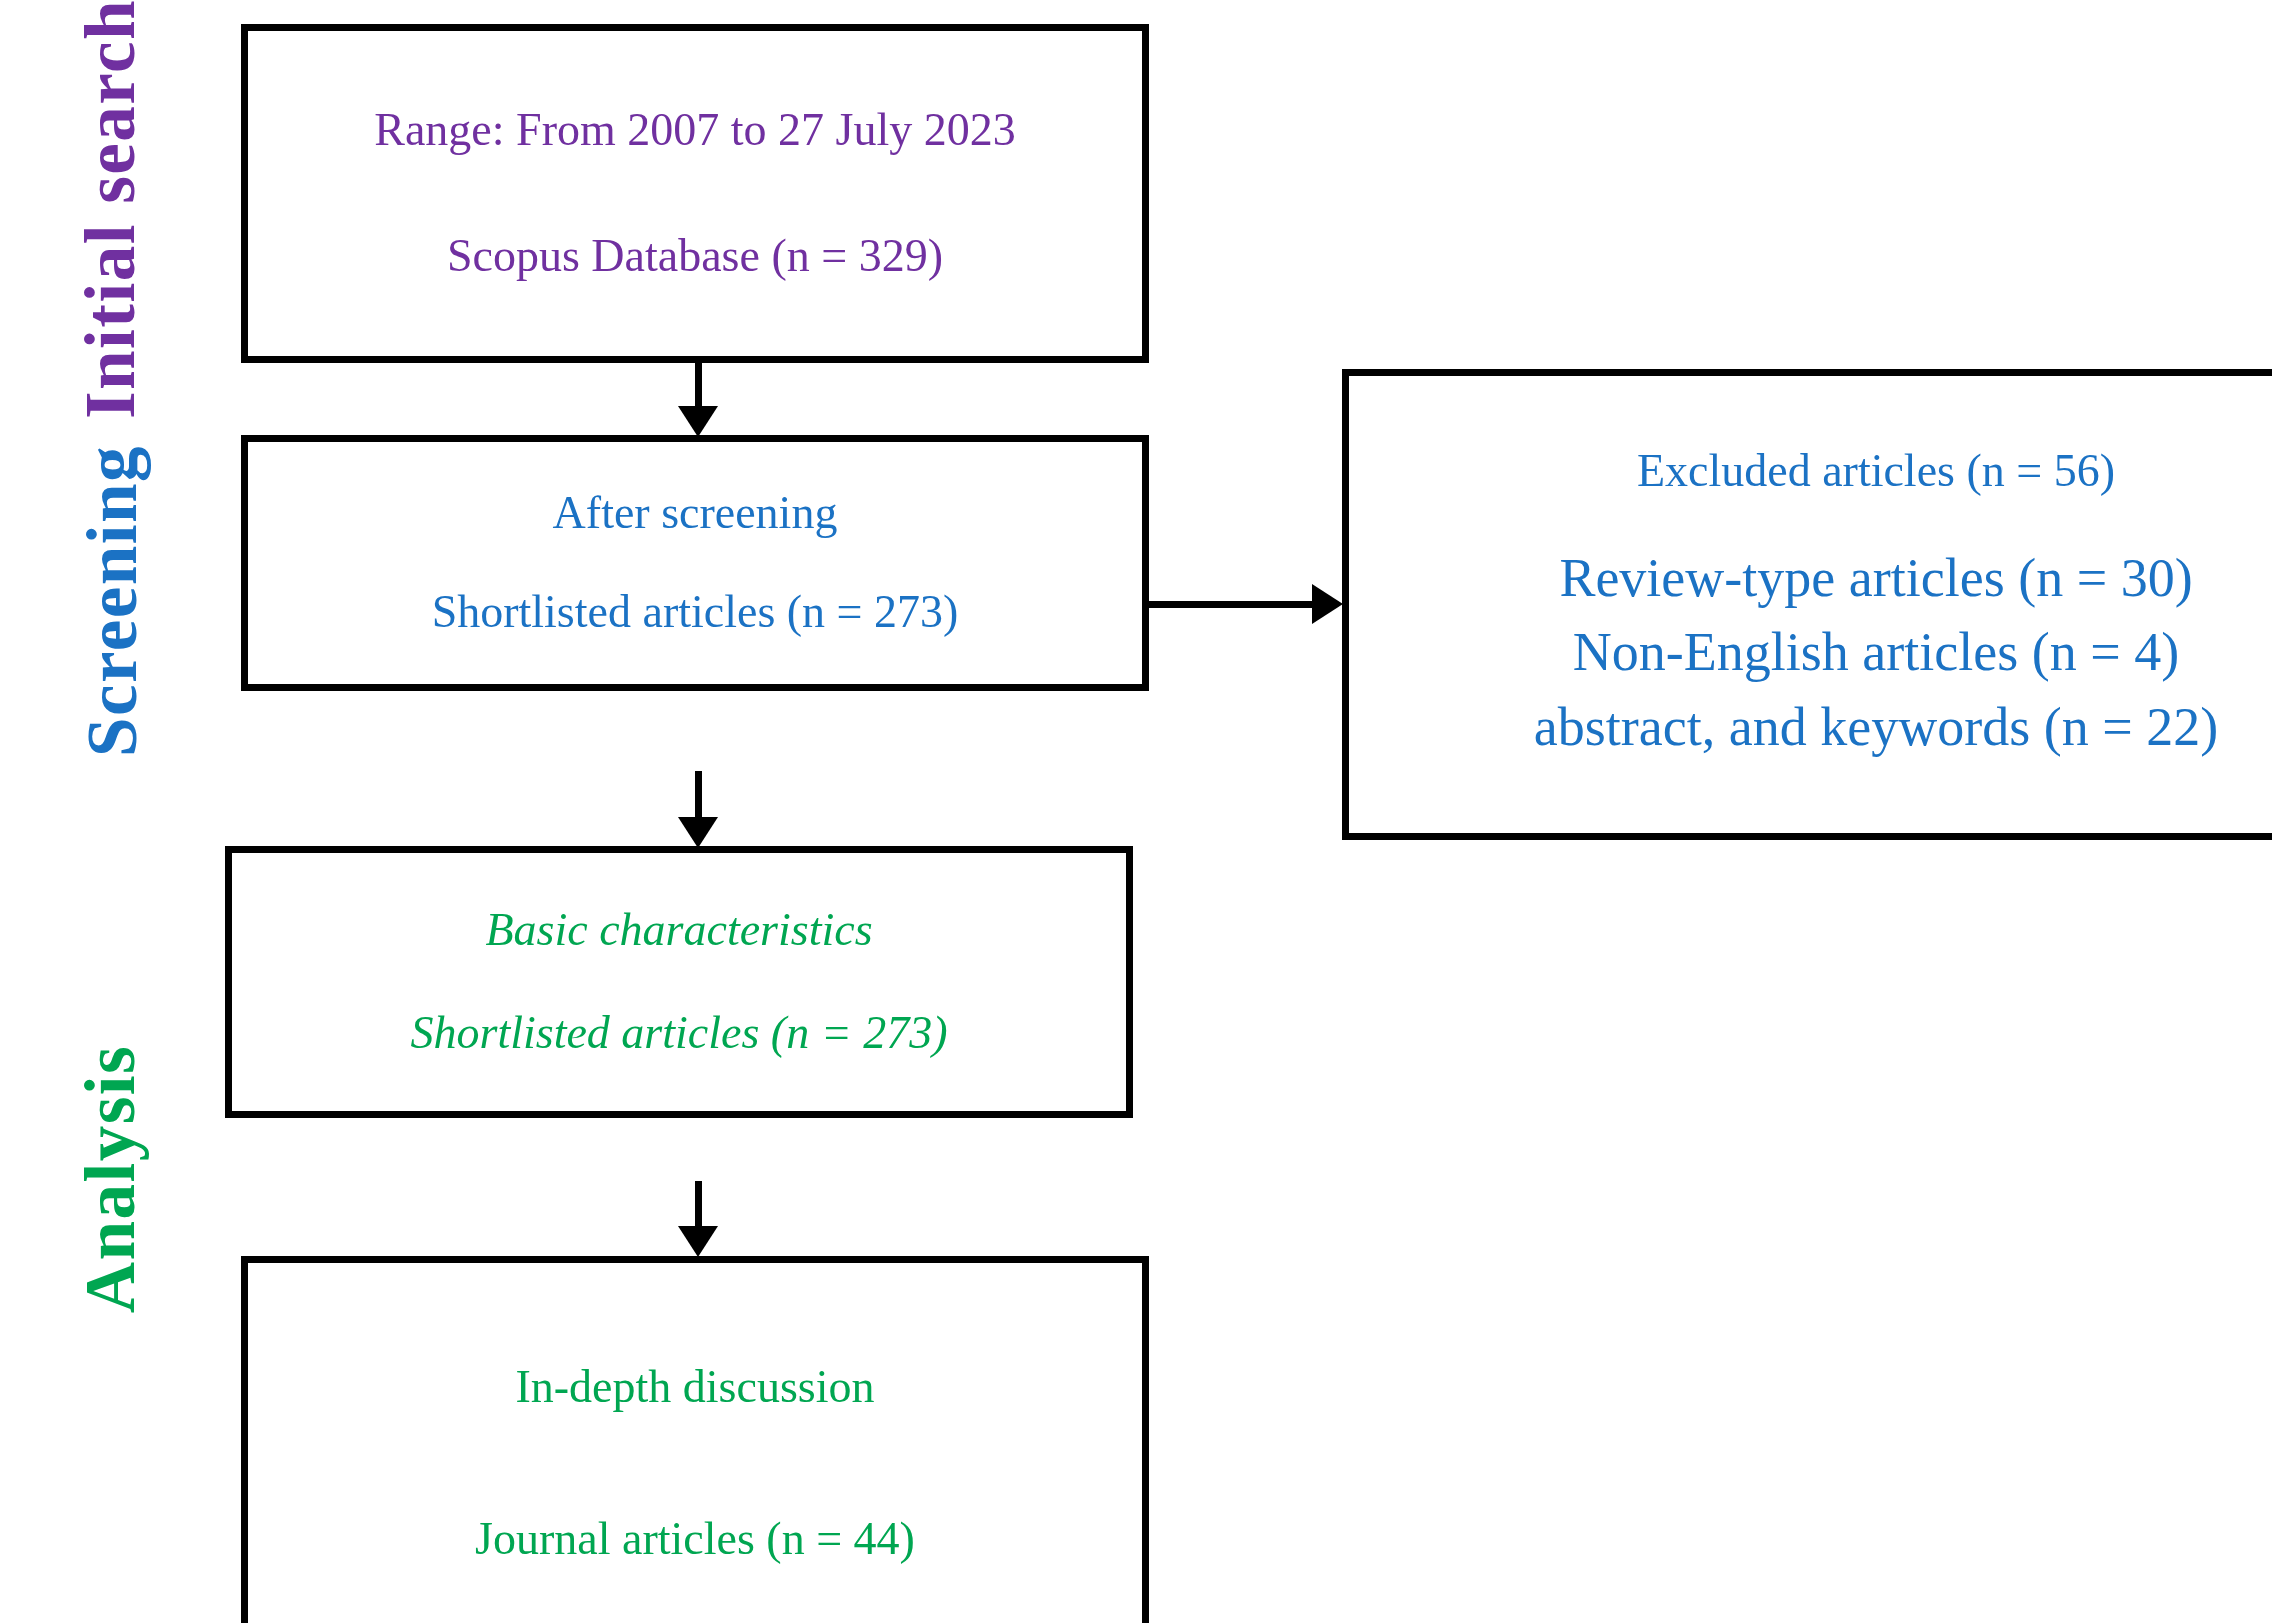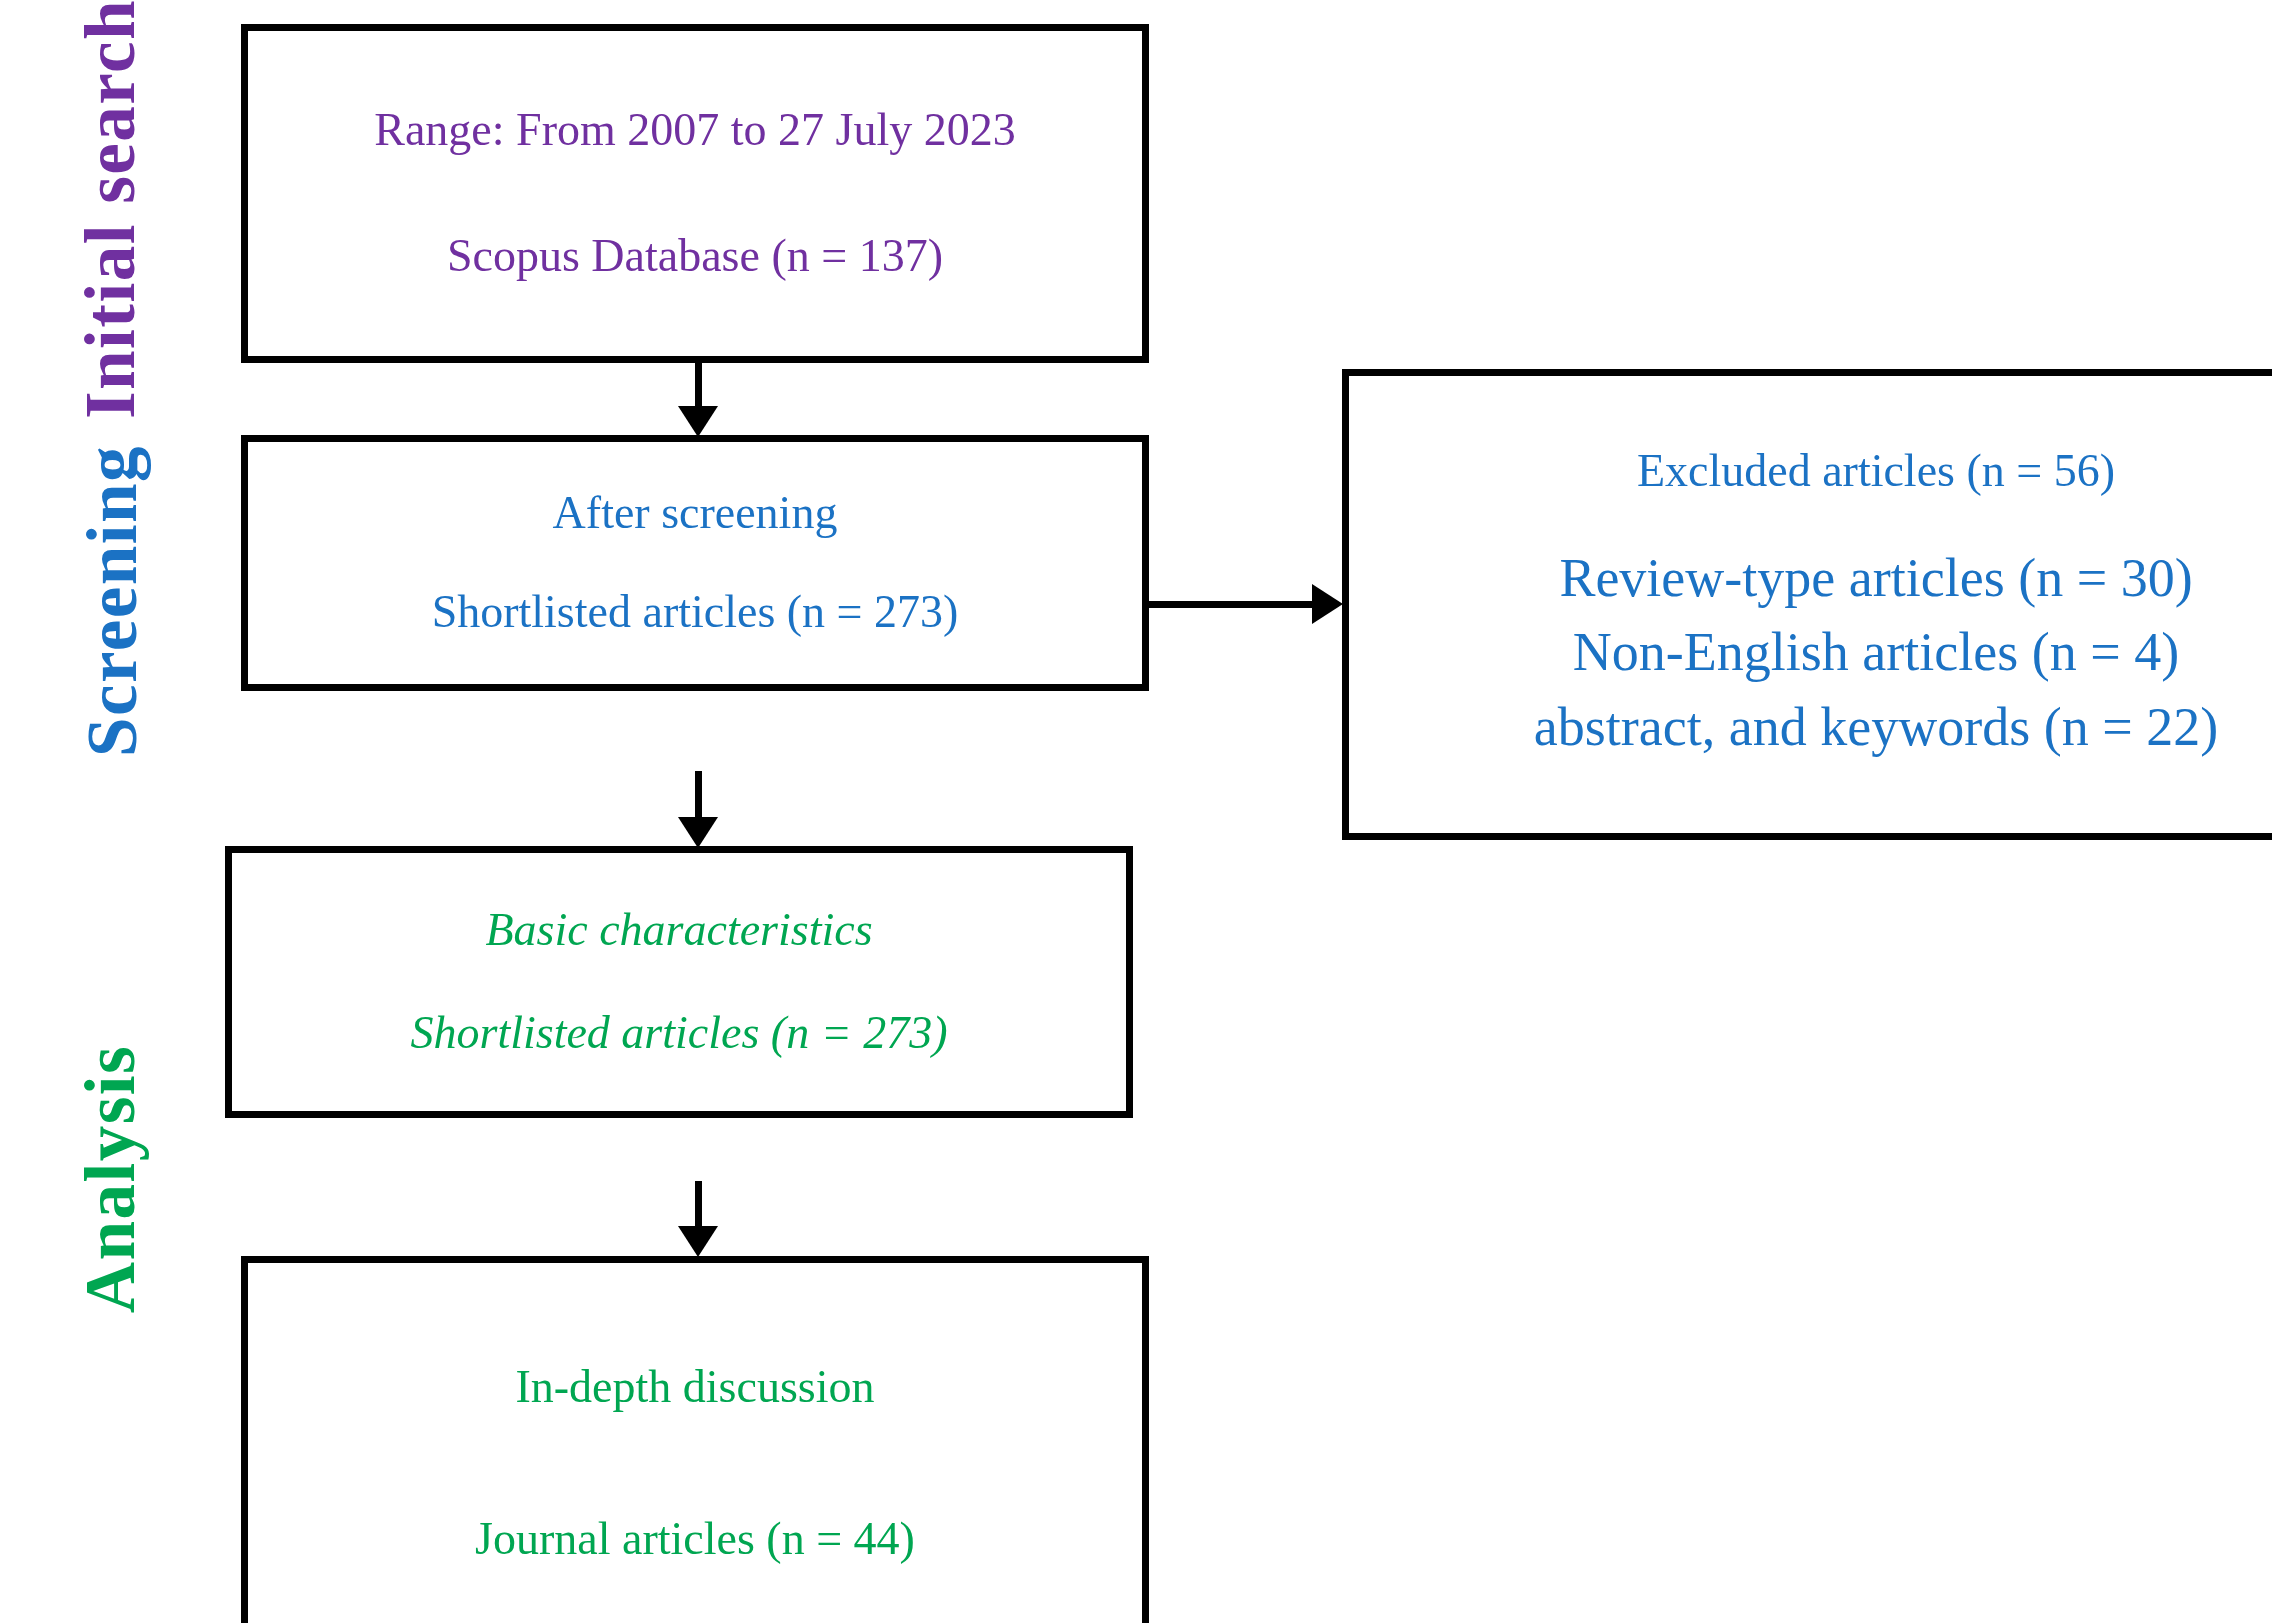--- a/index.html
+++ b/index.html
@@ -90,21 +90,21 @@
 <body>
 
 <div class="canvas">
 
   <div class="stage-label purple" id="label-initial">Initial search</div>
   <div class="stage-label blue" id="label-screening">Screening</div>
   <div class="stage-label green" id="label-analysis">Analysis</div>
 
   <div class="fbox" id="box-initial">
     <div class="line purple">Range: From 2007 to 27 July 2023</div>
-    <div class="line purple">Scopus Database (n = 137)</div>
+    <div class="line purple">Scopus Database (n = 329)</div>
   </div>
 
   <div class="arrow">
     <div class="shaft-v" style="left:695px; top:362px; height:48px;"></div>
     <div class="head-down" style="left:678px; top:406px;"></div>
   </div>
 
   <div class="fbox" id="box-screening">
     <div class="line blue">After screening</div>
     <div class="line blue">Shortlisted articles (n = 273)</div>

